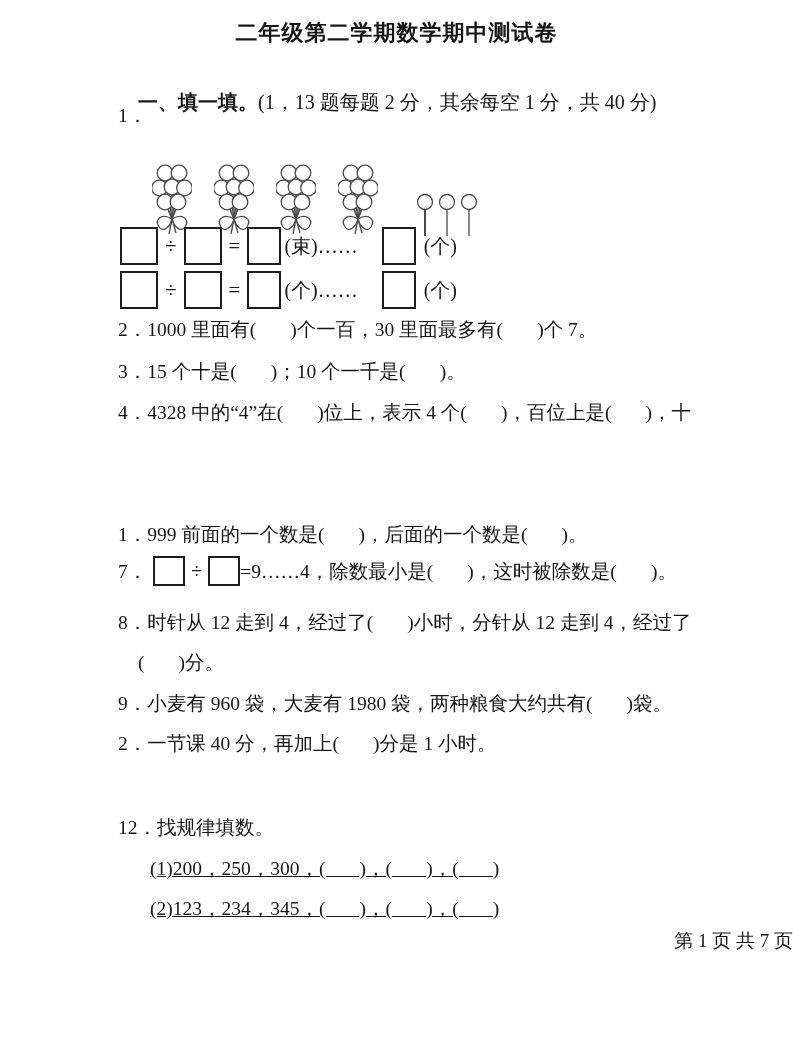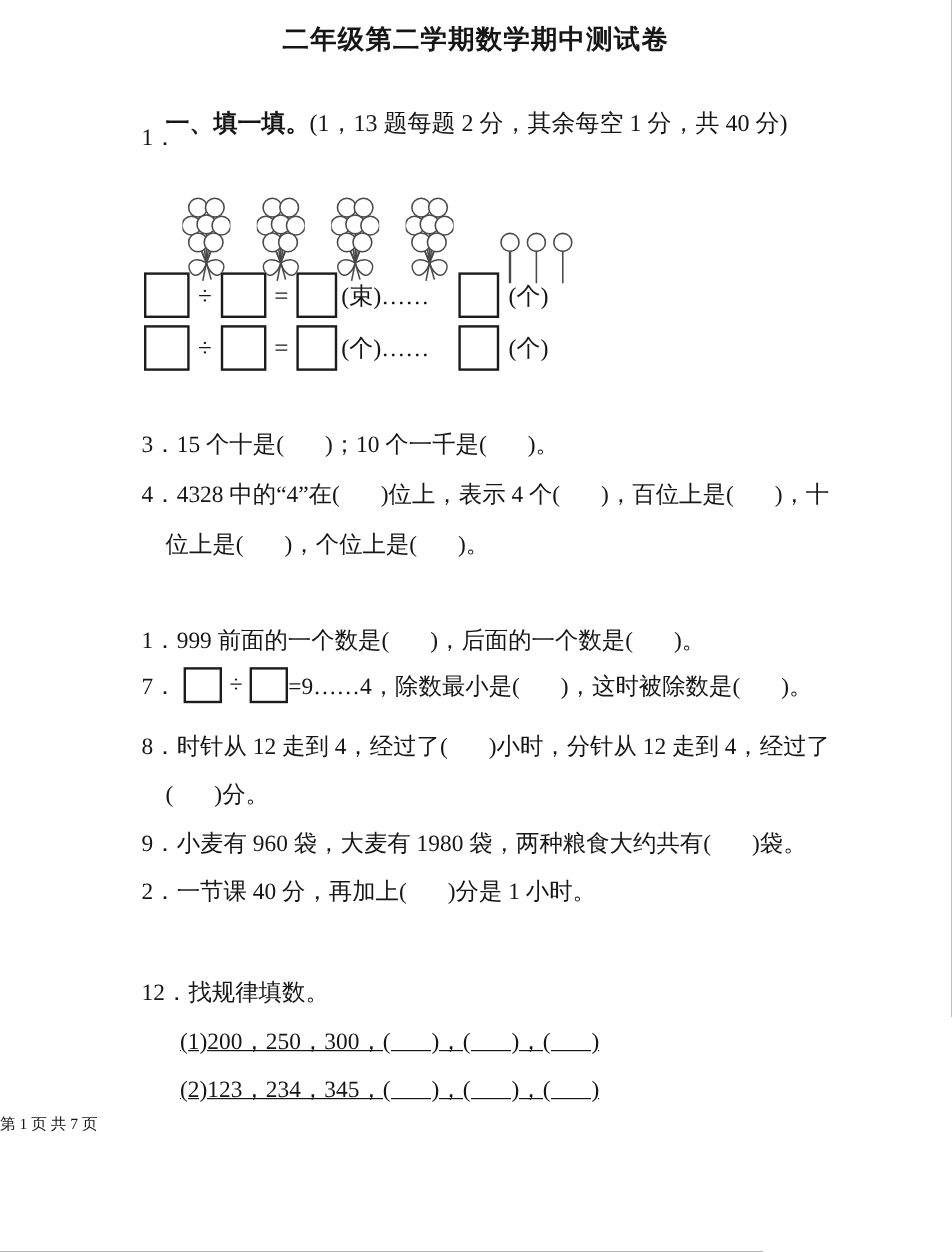--- a/index.html
+++ b/index.html
@@ -47,22 +47,22 @@
   .u1  { margin-left:3px; }
   .bx-rem { margin-left:24px; }
   .u2  { margin-left:8px; }
 
   .q7row { display:flex; align-items:center; font-size:19.5px; }
   .q7row .num { margin-right:6px; }
   .q7row .op7 { margin:0 6px; font-size:20px; }
 
   .footer {
     top:928px; left:0; width:100%;
-    text-align:left;
-    font-size:13px;
+    text-align:right;
+    font-size:19px;
   }
 </style>
 </head>
 <body>
 
 <div class="page">
 
   <svg style="position:absolute;width:0;height:0" aria-hidden="true">
     <defs>
       <g id="bunchdef" fill="none" stroke="#4a4a4a" stroke-width="1.3">
@@ -147,23 +147,23 @@
     <span class="bx bx-big"></span>
     <span class="op">÷</span>
     <span class="bx bx-big"></span>
     <span class="op">=</span>
     <span class="bx bx-med"></span>
     <span class="u1">(个)……</span>
     <span class="bx bx-med bx-rem"></span>
     <span class="u2">(个)</span>
   </div>
 
+  <div class="abs qtext l118" style="top:318px">2．1000 里面有(       )个一百，30 里面最多有(       )个 7。</div>
   <div class="abs qtext l118" style="top:360px">3．15 个十是(       )；10 个一千是(       )。</div>
   <div class="abs qtext l118" style="top:401px">4．4328 中的“4”在(       )位上，表示 4 个(       )，百位上是(       )，十</div>
-  <div class="abs qtext l138" style="top:443px">位上是(       )，个位上是(       )。</div>
   <div class="abs qtext l118" style="top:523px">1．999 前面的一个数是(       )，后面的一个数是(       )。</div>
 
   <div class="abs q7row" style="top:556px; left:118px">
     <span class="num">7．</span>
     <span class="bx bx-small"></span>
     <span class="op7">÷</span>
     <span class="bx bx-small"></span>
     <span style="white-space:pre">=9……4，除数最小是(       )，这时被除数是(       )。</span>
   </div>
 

